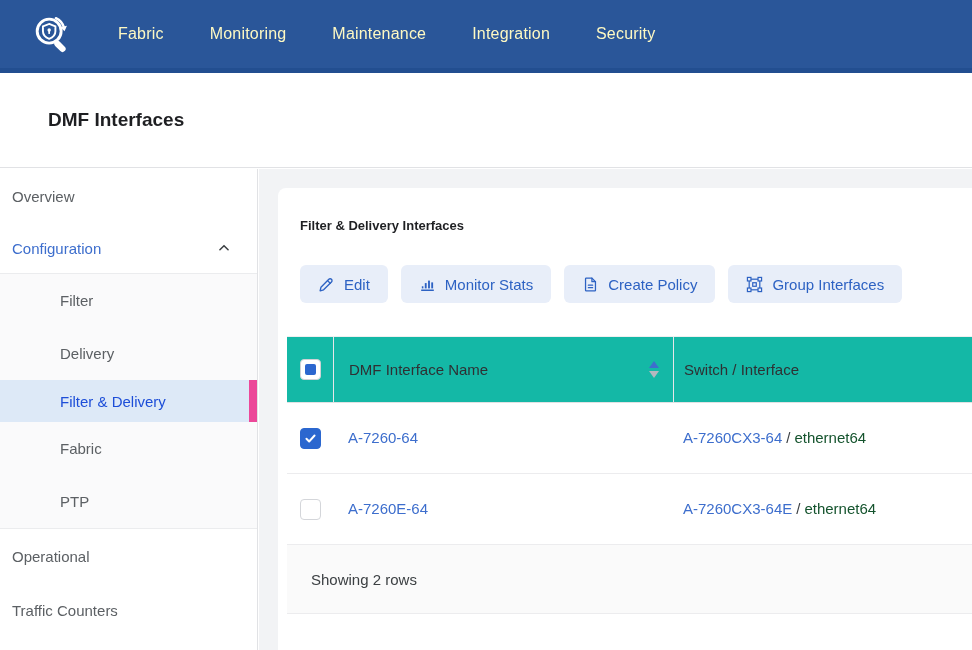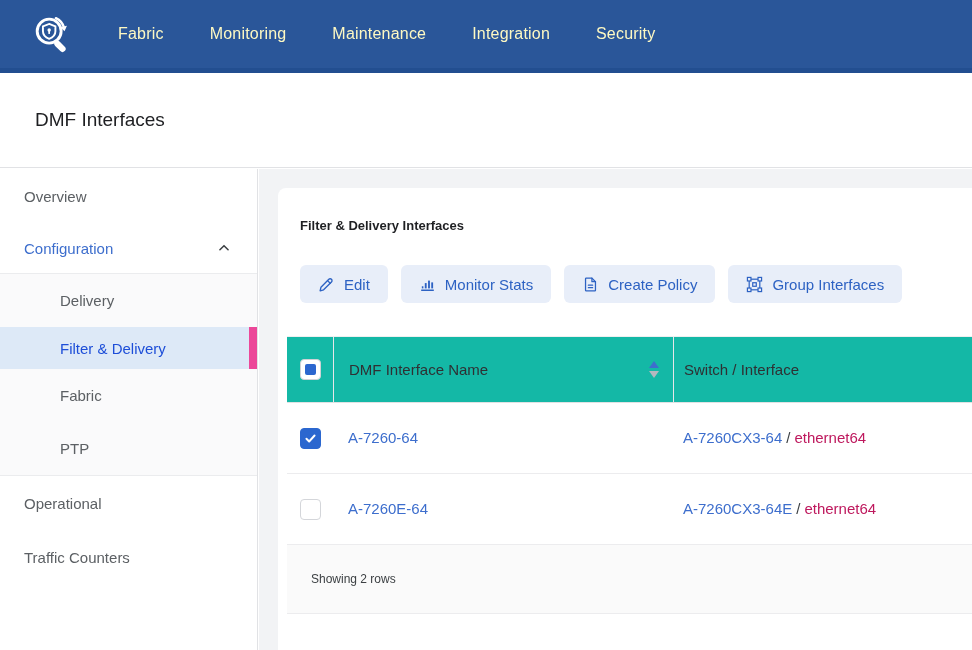--- a/index.html
+++ b/index.html
@@ -12,27 +12,27 @@
             background:#2a5699; border-bottom:5px solid #224e90;
             display:flex; align-items:center; }
   .navbar .logo { width:46px; height:46px; margin-left:30px; flex:0 0 auto; }
   .nav-items { display:flex; gap:46px; margin-left:42px; }
   .nav-item { color:#fef9c3; font-size:16px; letter-spacing:.2px; cursor:pointer; }
 
   
   .page-header { position:absolute; left:0; top:73px; width:972px; height:95px;
                  background:#fff; border-bottom:1px solid #e1e2e5;
                  display:flex; align-items:center; }
-  .page-title { margin-left:35px; font-size:19px; font-weight:400; color:#1e1f22; }
+  .page-title { margin-left:48px; font-size:19px; font-weight:700; color:#1e1f22; }
 
   
   .sidebar { position:absolute; left:0; top:169px; width:258px; height:481px;
              background:#fff; border-right:1px solid #e1e2e5; }
   .side-item { display:flex; align-items:center; font-size:15px; color:#5c6064; cursor:pointer; }
-  .side-item.top { padding-left:24px; height:54px; }
+  .side-item.top { padding-left:12px; height:54px; }
   .side-item.sub { padding-left:60px; height:53px; }
   .side-item.expanded { color:#3d6ecd; justify-content:space-between; padding-right:26px; height:50px; }
   .side-group { background:#fafafb; border-top:1px solid #ebecee; border-bottom:1px solid #ebecee; }
   .side-item.selected { height:42px; background:#dde9f7; color:#1d4ed8; border-right:8px solid #ec4899; }
   .chevron-up { width:14px; height:14px; color:#3c4043; }
 
   
   .content { position:absolute; left:259px; top:169px; width:713px; height:481px; background:#f2f3f5; }
   .card { position:absolute; left:19px; top:19px; right:0; bottom:0; background:#fff;
           border-radius:8px 0 0 0; }
@@ -55,26 +55,26 @@
   .thead .col-name, .thead .col-switch { border-left:1px solid #e6e7e9; }
   .thead .col-name { justify-content:space-between; padding-right:14px; }
 
   .sorter { display:flex; flex-direction:column; gap:3px; cursor:pointer; }
   .tri-up   { width:0; height:0; border-left:5px solid transparent; border-right:5px solid transparent;
               border-bottom:7px solid #3d6ecd; }
   .tri-down { width:0; height:0; border-left:5px solid transparent; border-right:5px solid transparent;
               border-top:7px solid #b4b8bf; }
 
   .trow { display:flex; height:71px; align-items:center; border-bottom:1px solid #ececee; background:#fff; }
-  .cell-text { font-size:15px; color:#be185d; }
+  .cell-text { font-size:15px; color:#14532d; }
   a.link { color:#3d6ecd; text-decoration:none; font-size:15px; cursor:pointer; }
   .sep { margin:0 4px; color:#3c4043; font-size:15px; }
 
   .tfoot { display:flex; align-items:center; height:69px; background:#fafafa;
-           border-bottom:1px solid #ececee; font-size:12px; color:#3c4043; padding-left:24px; }
+           border-bottom:1px solid #ececee; font-size:15px; color:#3c4043; padding-left:24px; }
 
   
   .cb { width:21px; height:21px; border-radius:4px; cursor:pointer;
         display:flex; align-items:center; justify-content:center; flex:0 0 auto; }
   .cb.unchecked { background:#fff; border:1.5px solid #d4d6da; }
   .cb.indeterminate { background:#fff; border:1.5px solid #cfd2d6; }
   .cb.indeterminate .inner-square { width:11px; height:11px; background:#2b67cf; border-radius:2px; }
   .cb.checked { background:#2b67cf; border:1.5px solid #2b67cf; }
 </style>
 </head>
@@ -112,20 +112,23 @@
 
     <div class="side-item top expanded">
       <span>Configuration</span>
       <svg class="chevron-up" viewBox="0 0 24 24" fill="none" stroke="currentColor" stroke-width="2.6" stroke-linecap="round" stroke-linejoin="round">
           <polyline points="5 15 12 8 19 15"></polyline>
         </svg>
     </div>
 
     <div class="side-group">
       <div class="side-item sub">
+          <span>Filter</span>
+        </div>
+      <div class="side-item sub">
           <span>Delivery</span>
         </div>
       <div class="side-item sub selected">
           <span>Filter &amp; Delivery</span>
         </div>
       <div class="side-item sub">
           <span>Fabric</span>
         </div>
       <div class="side-item sub">
           <span>PTP</span>

